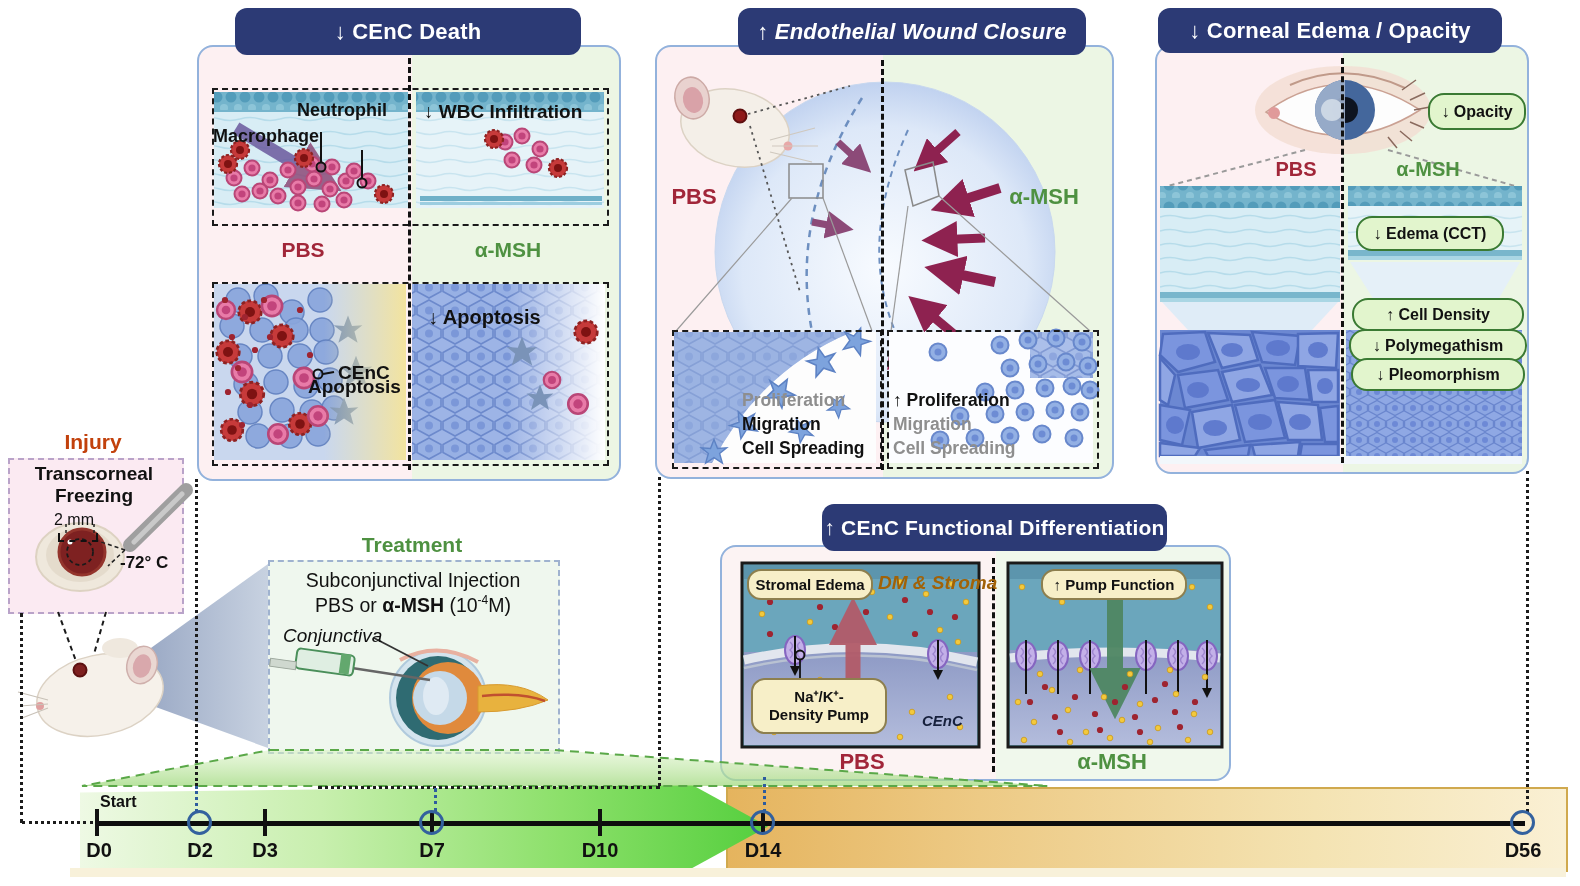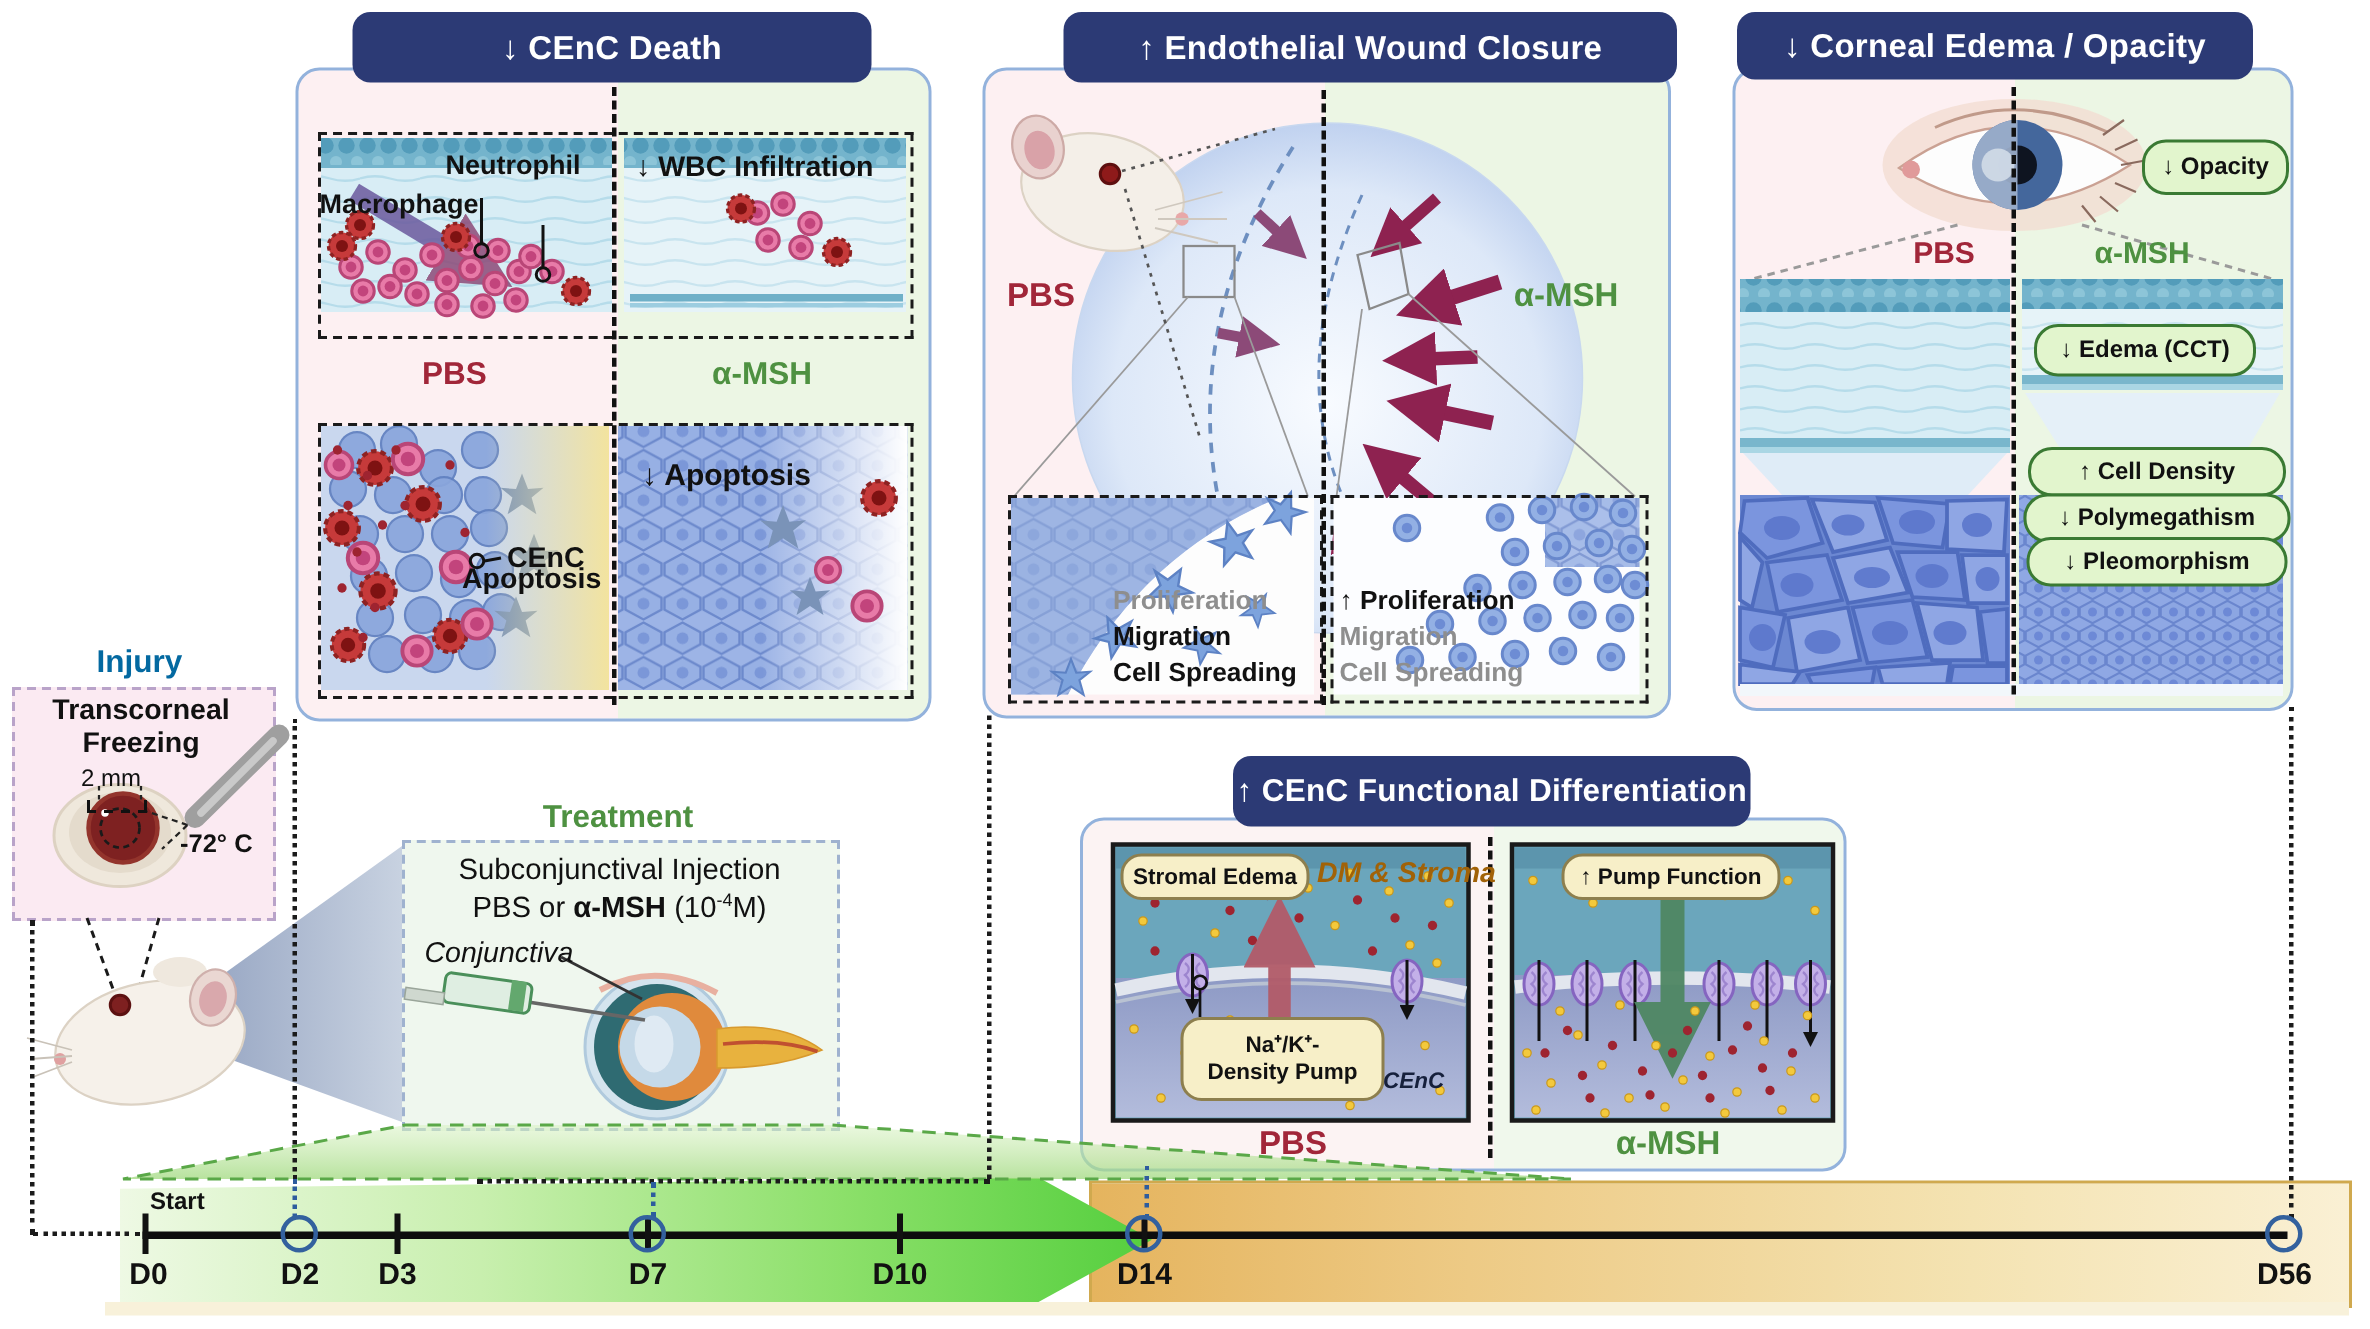--- a/index.html
+++ b/index.html
@@ -571,21 +571,21 @@
   <div class="abs dashed-box" style="left:672px;top:330px;width:206px;height:135px;"></div>
   <div class="abs dashed-box" style="left:887px;top:330px;width:208px;height:135px;"></div>
   <div class="abs divider" style="left:408px;top:58px;height:412px;"></div>
   <div class="abs divider" style="left:881px;top:60px;height:410px;"></div>
   <div class="abs divider" style="left:1341px;top:58px;height:405px;"></div>
   <div class="abs divider" style="left:992px;top:558px;height:214px;"></div>
 
   <div class="abs title-pill" style="left:235px;top:8px;width:346px;height:47px;">
     <span>↓ CEnC Death</span>
     </div>
-  <div class="abs title-pill" style="left:709px;top:8px;width:409px;height:47px;">
+  <div class="abs title-pill" style="left:738px;top:8px;width:348px;height:47px;font-style:italic;">
     <span>↑ Endothelial Wound Closure</span>
     </div>
   <div class="abs title-pill" style="left:1158px;top:8px;width:344px;height:45px;">
     <span>↓ Corneal Edema / Opacity</span>
     </div>
   <div class="abs title-pill" style="left:822px;top:504px;width:345px;height:47px;font-size:21px;">
     <span>↑ CEnC Functional Differentiation</span>
     </div>
 
   <div class="abs lbl" style="left:297px;top:100px;font-size:18px;">Neutrophil</div>
@@ -625,32 +625,32 @@
     <span>↓ Polymegathism</span>
     </div>
   <div class="abs pill-green" style="left:1351px;top:358px;width:170px;height:29px;">
     <span>↓ Pleomorphism</span>
     </div>
 
   <div class="abs badge-cream" style="left:747px;top:569px;width:122px;height:27px;">
     <span>Stromal Edema</span>
     </div>
   <div class="abs lbl it" style="left:878px;top:572px;font-size:19px;color:#a16207;">DM &amp; Stroma</div>
-  <div class="abs badge-cream" style="left:751px;top:678px;width:132px;height:52px;margin-left:36px;">
+  <div class="abs badge-cream" style="left:751px;top:678px;width:132px;height:52px;">
     <span>Na⁺/K⁺-</span>
     <span>Density Pump</span>
     </div>
   <div class="abs lbl it" style="left:922px;top:712px;font-size:15px;color:#16203c;">CEnC</div>
   <div class="abs badge-cream" style="left:1041px;top:569px;width:142px;height:27px;">
     <span>↑ Pump Function</span>
     </div>
   <div class="abs lbl pbs ctr" style="left:862px;top:749px;font-size:22px;">PBS</div>
   <div class="abs lbl amsh ctr" style="left:1112px;top:749px;font-size:22px;">α-MSH</div>
 
-  <div class="abs lbl pbs ctr" style="left:93px;top:430px;font-size:21px;color:#0369a1;">Injury</div>
+  <div class="abs lbl pbs ctr" style="left:93px;top:430px;font-size:21px;color:#c2410c;">Injury</div>
   <div class="abs lbl ctr" style="left:94px;top:463px;font-size:19px;">Transcorneal</div>
   <div class="abs lbl ctr" style="left:94px;top:485px;font-size:19px;">Freezing</div>
   <div class="abs" style="left:54px;top:511px;font-size:16px;z-index:6;">2 mm</div>
   <div class="abs" style="left:58px;top:533px;width:36px;height:7px;border-left:2px solid #111;border-right:2px solid #111;border-bottom:2px dashed #111;z-index:6;"></div>
   <div class="abs lbl" style="left:120px;top:553px;font-size:17px;">-72° C</div>
 
   <div class="abs lbl amsh ctr" style="left:412px;top:533px;font-size:21px;">Treatment</div>
   <div class="abs ctr" style="left:413px;top:569px;font-size:19.5px;z-index:6;white-space:nowrap;">Subconjunctival Injection</div>
   <div class="abs ctr" style="left:413px;top:593px;font-size:19.5px;z-index:6;white-space:nowrap;">
     <span>PBS or </span><b>α-MSH</b><span> (10</span><sup style="font-size:12px;">-4</sup><span>M)</span>

